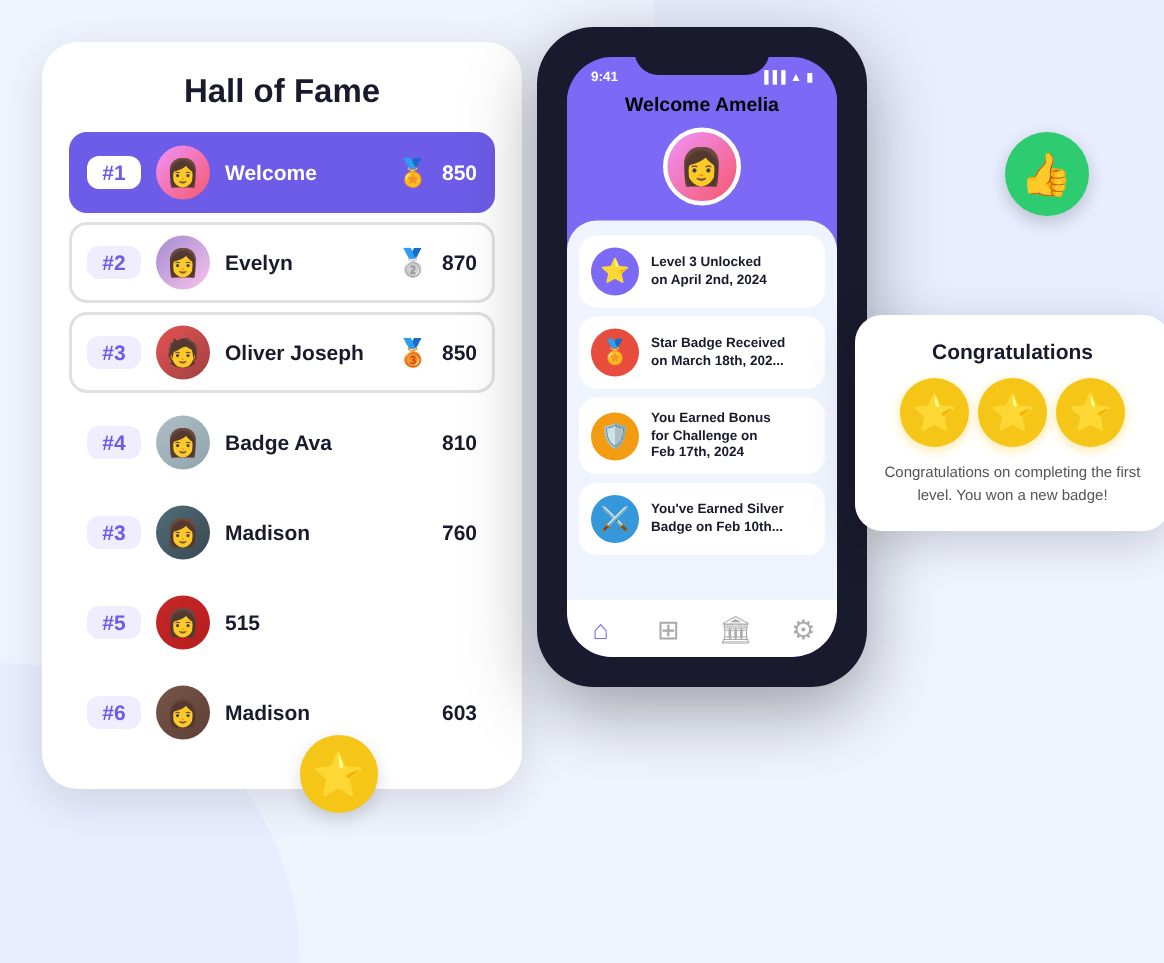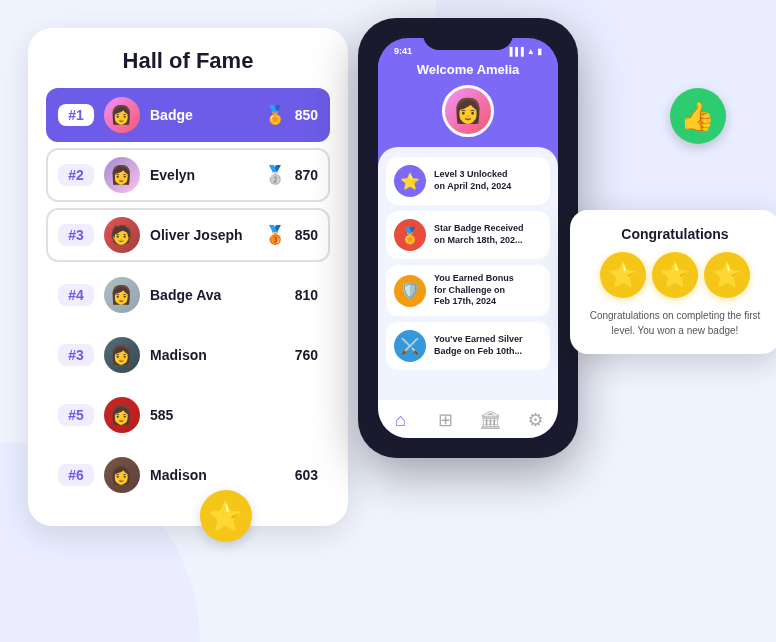--- a/index.html
+++ b/index.html
@@ -193,21 +193,21 @@
       font-weight: 600;
     }
     .phone-header {
       display: flex;
       flex-direction: column;
       align-items: center;
       padding: 4px 0 10px;
       background: #7c6af7;
     }
     .phone-welcome {
-      color: #ffffff;
+      color: #000000;
       font-size: 13px;
       font-weight: 700;
       margin-bottom: 8px;
     }
     .phone-avatar {
       width: 52px; height: 52px;
       border-radius: 50%;
       background: linear-gradient(135deg, #f093fb, #f5576c);
       border: 3px solid white;
       display: flex; align-items: center; justify-content: center;
@@ -316,21 +316,21 @@
 <div class="star-decoration">
   <span>⭐</span>
 </div>
 
 <div class="hall-of-fame">
   <div class="hof-title">Hall of Fame</div>
 
   <div class="hof-row rank1">
     <div class="hof-rank">#1</div>
     <div class="hof-avatar av1">👩</div>
-    <div class="hof-name">Badge</div>
+    <div class="hof-name">Welcome</div>
     <div class="hof-medal">🏅</div>
     <div class="hof-score">850</div>
   </div>
 
   <div class="hof-row rank2">
     <div class="hof-rank">#2</div>
     <div class="hof-avatar av2">👩</div>
     <div class="hof-name">Evelyn</div>
     <div class="hof-medal">🥈</div>
     <div class="hof-score">870</div>
@@ -354,21 +354,21 @@
   <div class="hof-row">
     <div class="hof-rank">#3</div>
     <div class="hof-avatar av5">👩</div>
     <div class="hof-name">Madison</div>
     <div class="hof-score">760</div>
   </div>
 
   <div class="hof-row">
     <div class="hof-rank">#5</div>
     <div class="hof-avatar av6">👩</div>
-    <div class="hof-score">585</div>
+    <div class="hof-score">515</div>
   </div>
 
   <div class="hof-row">
     <div class="hof-rank">#6</div>
     <div class="hof-avatar av7">👩</div>
     <div class="hof-name">Madison</div>
     <div class="hof-score">603</div>
   </div>
 </div>
 

